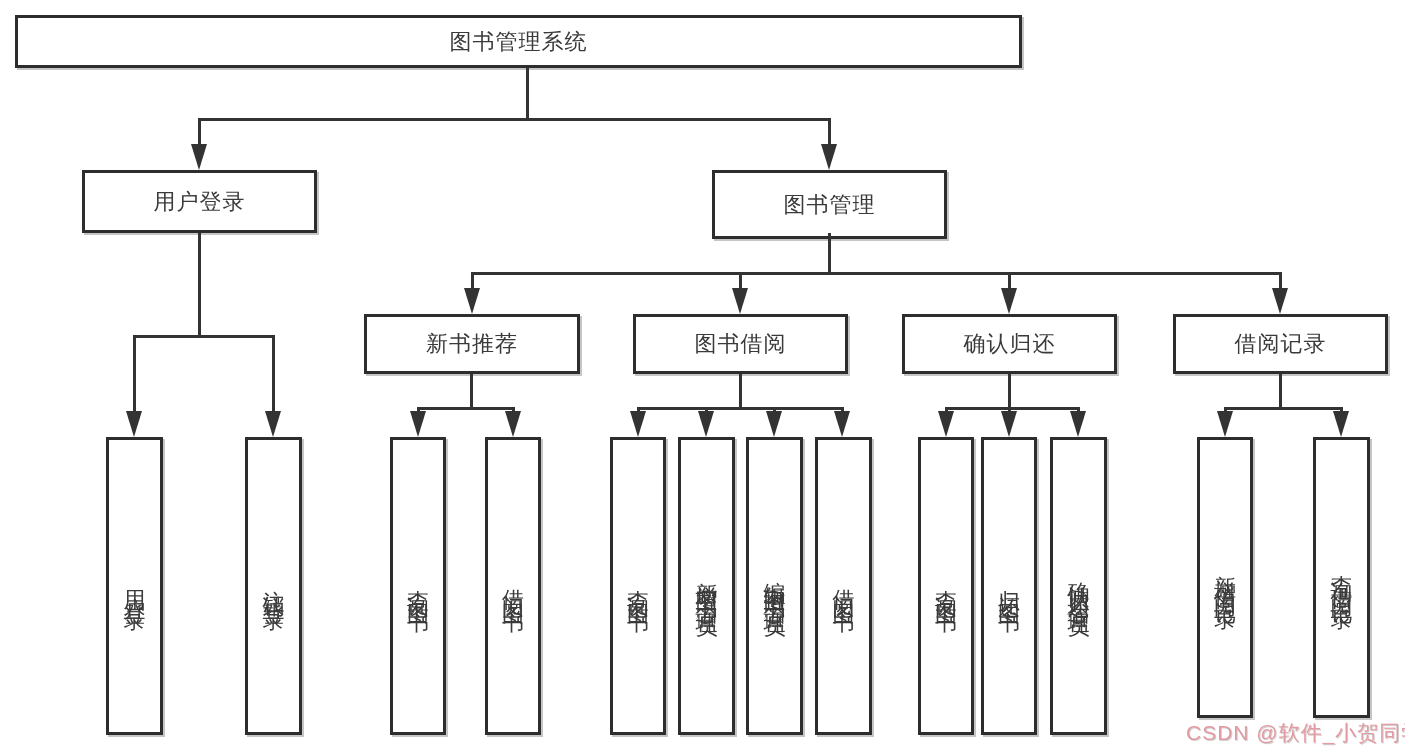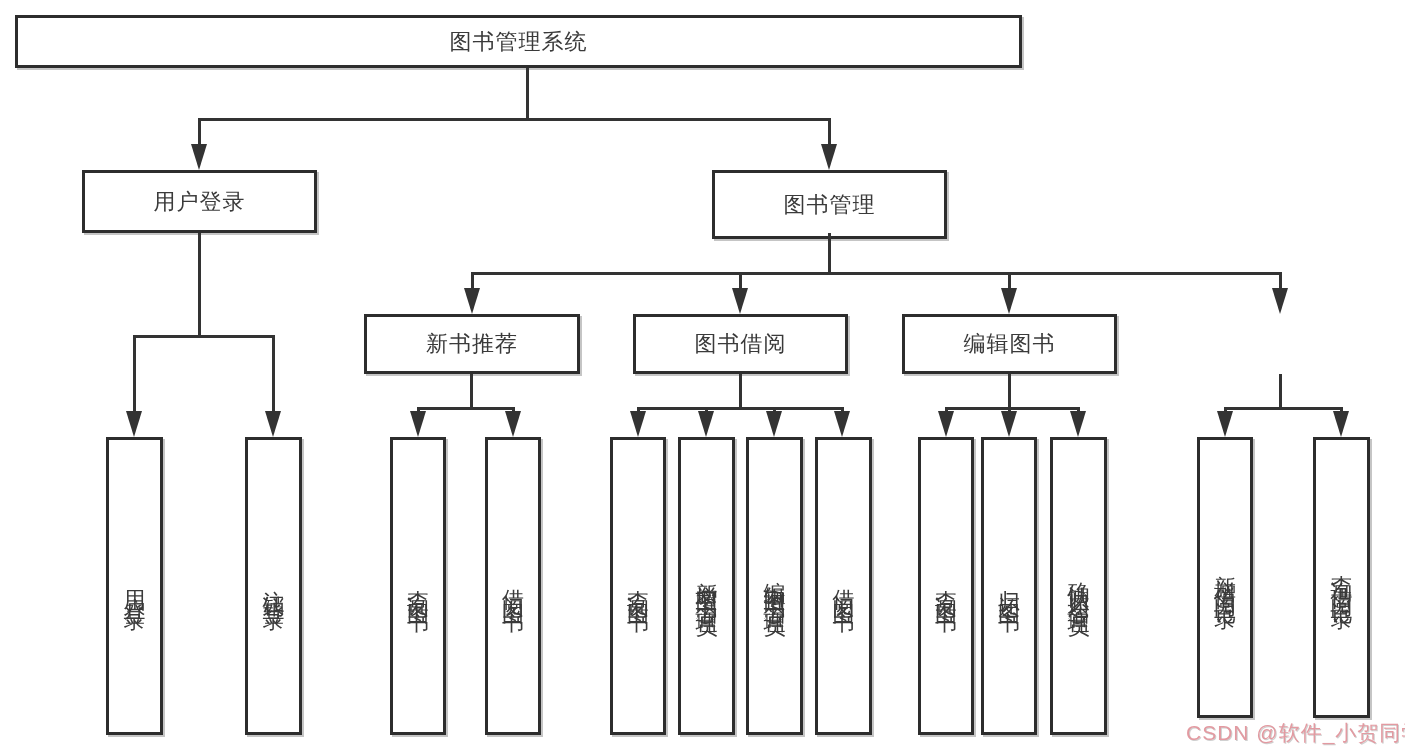--- a/index.html
+++ b/index.html
@@ -86,21 +86,22 @@
   <div class="arrowhead" style="left:464px; top:288px;"></div>
   <div class="vline" style="left:739px; top:272px; height:16px;"></div>
   <div class="arrowhead" style="left:732px; top:288px;"></div>
   <div class="vline" style="left:1008px; top:272px; height:16px;"></div>
   <div class="arrowhead" style="left:1001px; top:288px;"></div>
   <div class="vline" style="left:1279px; top:272px; height:16px;"></div>
   <div class="arrowhead" style="left:1272px; top:288px;"></div>
 
   <div class="box" style="left:633px; top:314px; width:215px; height:60px;">图书借阅</div>
   <div class="box" style="left:364px; top:314px; width:216px; height:60px;">新书推荐</div>
-  <div class="box" style="left:902px; top:314px; width:215px; height:60px;">编辑图书</div>
+  <div class="box" style="left:902px; top:314px; width:215px; height:60px;">确认归还</div>
+  <div class="box" style="left:1173px; top:314px; width:215px; height:60px;">借阅记录</div>
 
   <div class="vline" style="left:470px; top:374px; height:33px;"></div>
   <div class="hline" style="left:417px; top:407px; width:97px;"></div>
   <div class="vline" style="left:417px; top:407px; height:4px;"></div>
   <div class="arrowhead" style="left:410px; top:411px;"></div>
   <div class="vline" style="left:512px; top:407px; height:4px;"></div>
   <div class="arrowhead" style="left:505px; top:411px;"></div>
 
   <div class="vline" style="left:739px; top:374px; height:33px;"></div>
   <div class="hline" style="left:637px; top:407px; width:207px;"></div>

